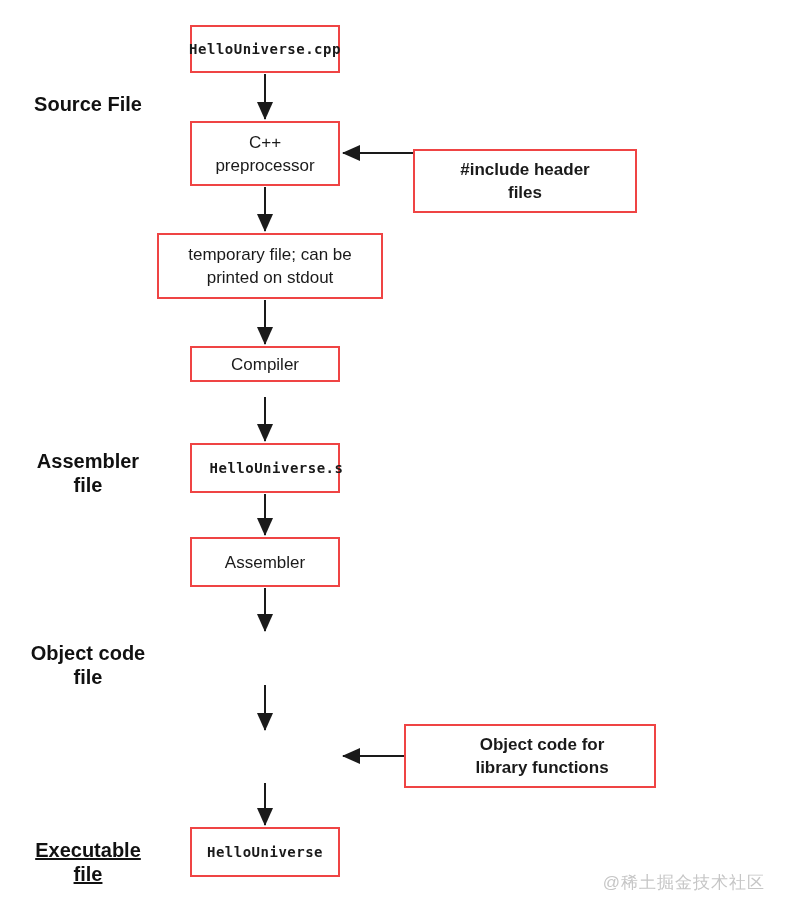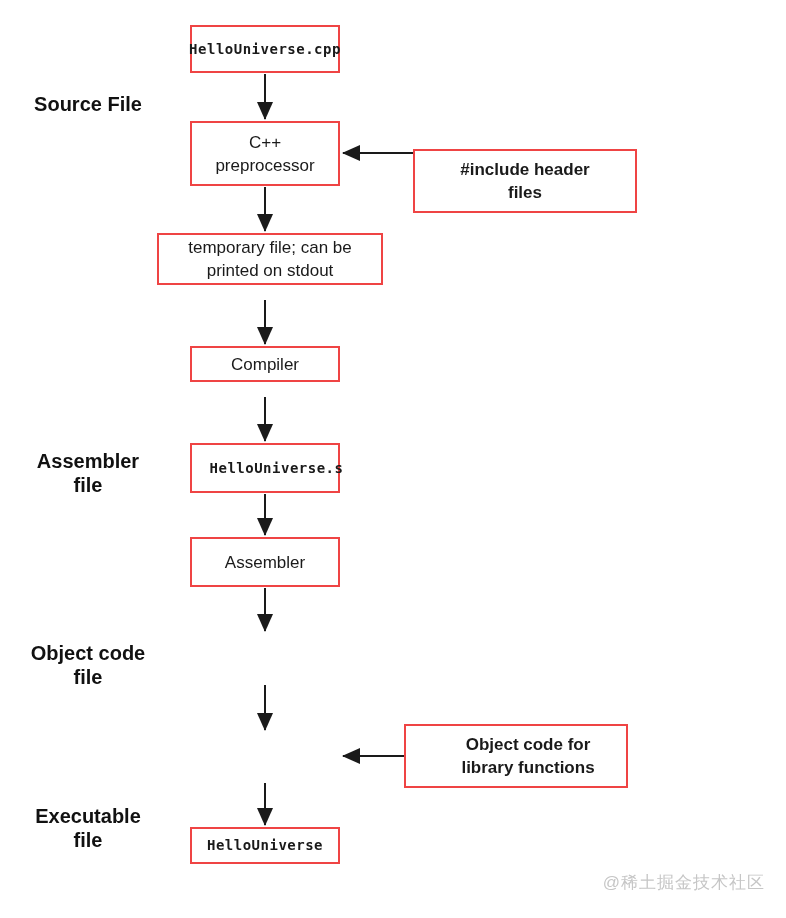--- a/index.html
+++ b/index.html
@@ -23,34 +23,34 @@
   .box.annotation { font-weight:bold; }
   .side-label {
     position:absolute; width:160px; left:8px;
     text-align:center; font-weight:bold;
     font-size:20px; line-height:24px; color:#111111;
     white-space:pre-line;
   }
   
   #node-cpp        { left:190px; top:25px;  width:150px; height:48px; }
   #node-preproc    { left:190px; top:121px; width:150px; height:65px; }
-  #node-temp       { left:157px; top:233px; width:226px; height:52px; }
+  #node-temp       { left:157px; top:233px; width:226px; height:66px; }
   #node-compiler   { left:190px; top:346px; width:150px; height:36px; }
   #node-asm-file   { left:190px; top:443px; width:150px; height:50px;padding-left:23px; }
   #node-assembler  { left:190px; top:537px; width:150px; height:50px; }
   #node-obj-file   { left:190px; top:633px; width:150px; height:51px; }
   #node-linker     { left:190px; top:732px; width:150px; height:50px; }
-  #node-exe        { left:190px; top:827px; width:150px; height:37px; }
+  #node-exe        { left:190px; top:827px; width:150px; height:50px; }
   #ann-include     { left:413px; top:121px; width:224px; height:64px;margin-top:28px; }
-  #ann-library     { left:404px; top:724px; width:224px; height:64px;padding-left:24px; }
+  #ann-library     { left:404px; top:724px; width:252px; height:64px;padding-left:24px; }
   
   #label-source     { top:92px; }
   #label-assembler  { top:449px; }
   #label-objectcode { top:641px;text-align:center; }
-  #label-executable { top:804px; }
+  #label-executable { top:838px;text-decoration:underline; }
   .arrow-layer { position:absolute; left:0; top:0; pointer-events:none; }
   .watermark {
     position:absolute; right:21px; top:871px;
     font-size:17px; color:#c6c6c6; letter-spacing:1px;
   }
 </style>
 </head>
 <body>
 
 <div class="canvas">

